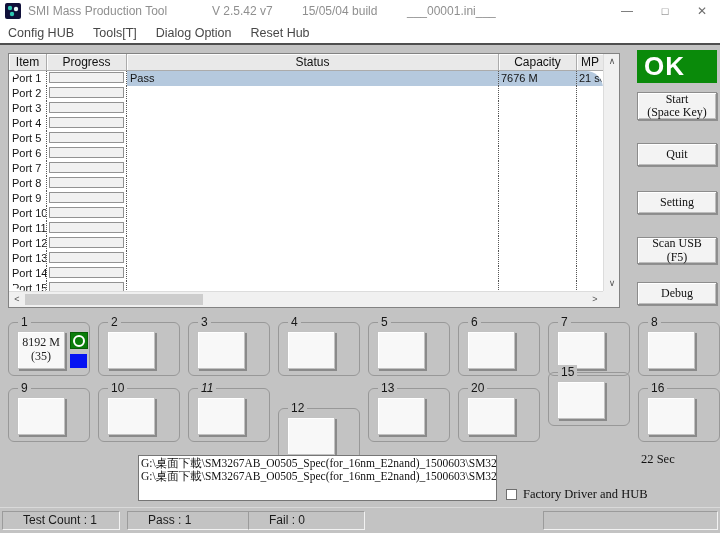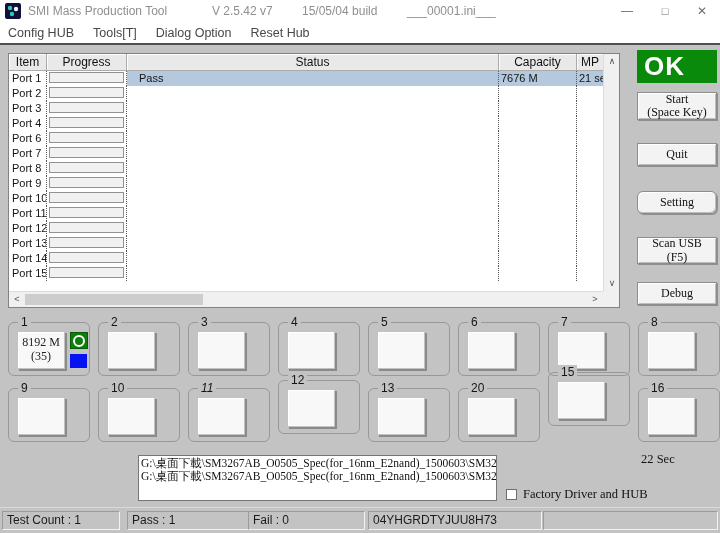--- a/index.html
+++ b/index.html
@@ -22,48 +22,48 @@
 
   
   .table{position:absolute;left:8px;top:53px;width:612px;height:255px;background:#fff;
          border:1px solid #828282;box-sizing:border-box;}
   .thead{position:absolute;top:0;left:0;width:594px;height:26px;display:flex;}
   .th{box-sizing:border-box;height:17px;background:#e9e9e9;border-right:1px solid #ababab;
       border-bottom:1px solid #ababab;box-shadow:inset 1px 1px 0 #fdfdfd;
       font-size:12px;color:#111;display:flex;align-items:center;justify-content:center;
       white-space:nowrap;overflow:hidden;}
   .w-item{width:38px}.w-prog{width:80px}.w-stat{width:372px}.w-cap{width:78px}.w-mp{width:26px;border-right:none}
-  .tbody{position:absolute;top:17px;left:0;right:16px;bottom:16px;overflow:hidden;}
+  .tbody{position:absolute;top:17px;left:0;right:16px;bottom:16px;overflow:hidden;border-radius:17px;}
   .trow{display:flex;height:15px;}
   .c{box-sizing:border-box;font-size:11px;line-height:15px;white-space:nowrap;overflow:hidden;color:#141414;}
   .c.item{width:38px;padding-left:3px;border-right:1px dotted #555;}
   .c.prog{width:80px;border-right:1px dotted #555;padding:1px 2px;}
   .pbar{height:11px;border:1px solid #929292;background:#f1f1f1;box-sizing:border-box;}
-  .c.stat{width:372px;padding-left:12px;border-right:1px dotted #555;}
+  .c.stat{width:372px;padding-left:3px;border-right:1px dotted #555;}
   .c.cap{width:78px;padding-left:2px;border-right:1px dotted #555;}
   .c.mp{width:26px;padding-left:2px;}
   .trow.sel .stat,.trow.sel .cap,.trow.sel .mp{background:var(--selected-row,#b5c9de);}
   .vscroll{position:absolute;top:0;right:0;bottom:16px;width:16px;background:#f0f0f0;border-left:1px solid #dcdcdc;box-sizing:border-box;}
   .hscroll{position:absolute;left:0;right:16px;bottom:0;height:16px;background:#f0f0f0;border-top:1px solid #dcdcdc;box-sizing:border-box;}
   .sbtn{position:absolute;width:16px;height:15px;display:flex;align-items:center;justify-content:center;
         color:#555;font-size:9px;line-height:1;}
   .sb-up{top:0;left:0;}.sb-down{bottom:0;left:0;}.sb-left{left:0;top:0;}.sb-right{right:0;top:0;}
   .hthumb{position:absolute;left:16px;top:2px;height:11px;width:178px;background:#cdcdcd;}
   .scorner{position:absolute;right:0;bottom:0;width:16px;height:16px;background:#f0f0f0;}
 
   
   .okbanner{position:absolute;left:637px;top:50px;width:80px;height:33px;background:var(--ok-green,#0a8a0a);
             color:#fff;font-weight:bold;font-size:26px;line-height:32px;padding-left:7px;
             letter-spacing:1px;box-sizing:border-box;}
   .btn{position:absolute;left:637px;width:80px;background:#f3f3f3;border:1px solid #8c8c8c;
        box-shadow:inset 1px 1px 0 #ffffff,inset -1px -1px 0 #bdbdbd,1px 1px 0 #8f8f8f;
        font-family:"Liberation Serif",serif;font-size:12px;color:#101010;
        display:flex;flex-direction:column;align-items:center;justify-content:center;
        line-height:1.1;box-sizing:border-box;text-align:center;}
-  .b-start{top:92px;height:28px;}.b-quit{top:143px;height:23px;}.b-setting{top:191px;height:23px;border-radius:6px;}
+  .b-start{top:92px;height:28px;}.b-quit{top:143px;height:23px;}.b-setting{top:191px;height:23px;}
   .b-scan{top:237px;height:27px;}.b-debug{top:282px;height:23px;}
 
   
   .slot{position:absolute;width:82px;height:54px;border:1px solid #989898;border-radius:6px;box-sizing:border-box;}
   .slotnum{position:absolute;top:-8px;left:9px;background:#c3c3c3;padding:0 3px;
            font-size:12px;color:#161616;line-height:14px;}
   .slotbox{position:absolute;left:8px;top:8px;width:48px;height:38px;background:#f8f8f8;
            border:1px solid #c2c2c2;box-shadow:2px 2px 0 #8a8a8a,inset 1px 1px 0 #fff;
            box-sizing:border-box;font-family:"Liberation Serif",serif;font-size:12px;color:#222;
            text-align:center;display:flex;flex-direction:column;justify-content:center;line-height:1.15;}
@@ -78,21 +78,21 @@
            border:1px solid #767676;box-sizing:border-box;overflow:hidden;padding:1px 2px;}
   .pathline{font-family:"Liberation Serif",serif;font-size:11.5px;line-height:13px;white-space:nowrap;color:#111;}
   .fcheck{position:absolute;left:506px;top:487px;display:flex;align-items:center;gap:6px;
           font-family:"Liberation Serif",serif;font-size:12.5px;color:#111;}
   .cbox{width:11px;height:11px;background:#fff;border:1px solid #6f6f6f;box-sizing:border-box;}
 
   
   .statusbar{position:absolute;left:0;top:507px;width:720px;height:26px;border-top:1px solid #d9d9d9;}
   .panel{position:absolute;top:3px;height:19px;box-sizing:border-box;border:1px solid;
          border-color:#9b9b9b #f2f2f2 #f2f2f2 #9b9b9b;font-size:12px;line-height:17px;
-         padding-left:4px;color:#1b1b1b;white-space:nowrap;overflow:hidden;}
+         padding-left:20px;color:#1b1b1b;white-space:nowrap;overflow:hidden;}
   .p0{left:2px;width:118px}.p1{left:127px;width:122px}.p2{left:248px;width:117px}
   .p3{left:368px;width:174px}.p4{left:543px;width:175px}
 </style>
 </head>
 <body>
 
 <div class="win">
 
   <div class="titlebar">
     <span class="appicon">
@@ -158,20 +158,29 @@
         <div class="trow">
           <div class="c item">Port 4</div>
           <div class="c prog">
             <div class="pbar"></div>
           </div>
           <div class="c stat"></div>
           <div class="c cap"></div>
           <div class="c mp"></div>
         </div>
         <div class="trow">
+          <div class="c item">Port 5</div>
+          <div class="c prog">
+            <div class="pbar"></div>
+          </div>
+          <div class="c stat"></div>
+          <div class="c cap"></div>
+          <div class="c mp"></div>
+        </div>
+        <div class="trow">
           <div class="c item">Port 6</div>
           <div class="c prog">
             <div class="pbar"></div>
           </div>
           <div class="c stat"></div>
           <div class="c cap"></div>
           <div class="c mp"></div>
         </div>
         <div class="trow">
           <div class="c item">Port 7</div>
@@ -331,21 +340,21 @@
         <div class="slotbox"></div>
       </div>
       <div class="slot" style="left: 98px; top: 388px;">
         <span class="slotnum">10</span>
         <div class="slotbox"></div>
       </div>
       <div class="slot" style="left: 188px; top: 388px; font-style: italic;">
         <span class="slotnum">11</span>
         <div class="slotbox"></div>
       </div>
-      <div class="slot" style="left: 278px; top: 380px;">
+      <div class="slot" style="left: 278px; top: 408px;">
         <span class="slotnum">12</span>
         <div class="slotbox"></div>
       </div>
       <div class="slot" style="left: 368px; top: 388px;">
         <span class="slotnum">13</span>
         <div class="slotbox"></div>
       </div>
       <div class="slot" style="left: 458px; top: 388px;">
         <span class="slotnum">20</span>
         <div class="slotbox"></div>
@@ -367,17 +376,16 @@
     </div>
   <div class="fcheck">
     <span class="cbox"></span>
     <span>Factory Driver and HUB</span>
   </div>
 
   <div class="statusbar">
       <div class="panel p0">Test Count : 1</div>
       <div class="panel p1">Pass : 1</div>
       <div class="panel p2">Fail : 0</div>
-      <div class="panel p3">04YHGRDTYJUU8H73</div>
       <div class="panel p4"></div>
     </div>
 
 </div>
 
 </body></html>

